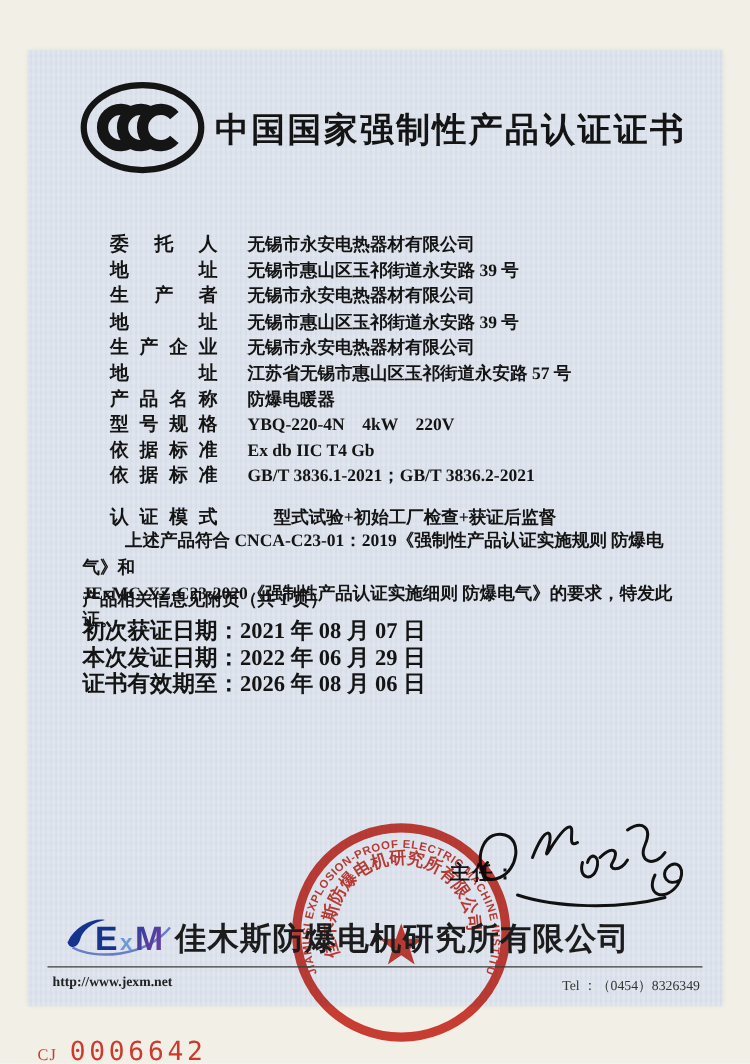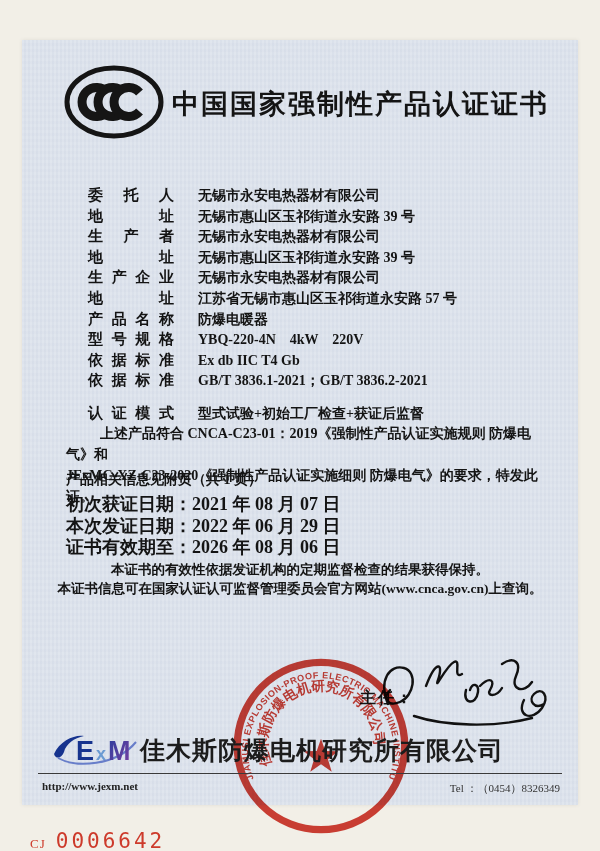--- a/index.html
+++ b/index.html
@@ -32,21 +32,21 @@
   }
   
   .fields{position:absolute;left:66px;top:146px;width:470px;}
   .row{display:flex;align-items:baseline;height:20.6px;}
   .flabel{
     display:inline-block;width:86px;
     text-align:justify;text-align-last:justify;
     font-weight:bold;font-size:15px;flex:0 0 86px;
   }
   .fvalue{margin-left:24px;font-size:14px;font-weight:bold;white-space:nowrap;}
-  .mode-row{margin-top:12px;}
+  .mode-row{margin-top:12px;gap:21px;}
   
   .statement{
     position:absolute;left:44px;top:383px;width:480px;
     font-size:14px;font-weight:bold;line-height:21px;
   }
   .statement .l1{text-indent:34px;}
   .attachment{position:absolute;left:44px;top:431px;font-size:14px;font-weight:bold;}
   .dates{position:absolute;left:44px;top:454px;font-size:18px;font-weight:bold;line-height:21.5px;}
   .validity{
     position:absolute;left:0;top:520px;width:556px;text-align:center;
@@ -147,24 +147,20 @@
   </div>
 
   <div class="attachment">产品相关信息见附页（共 1 页）</div>
 
   <div class="dates">
     <div>初次获证日期：2021 年 08 月 07 日</div>
     <div>本次发证日期：2022 年 06 月 29 日</div>
     <div>证书有效期至：2026 年 08 月 06 日</div>
   </div>
 
-  <div class="validity">
-    <div>本证书的有效性依据发证机构的定期监督检查的结果获得保持。</div>
-    <div>本证书信息可在国家认证认可监督管理委员会官方网站(www.cnca.gov.cn)上查询。</div>
-  </div>
 
   <div class="director">主任：</div>
   <span class="signature">
     <svg width="190" height="95" viewBox="0 0 190 95">
       <g fill="none" stroke="#111" stroke-width="2.4" stroke-linecap="round" stroke-linejoin="round">
         <path d="M14,58 C4,34 16,18 30,22 C44,26 40,50 26,56 C14,61 8,52 16,44"></path>
         <path d="M52,40 C62,14 70,16 64,34 C60,46 72,20 80,16 C88,12 78,34 88,28"></path>
         <path d="M92,44 C88,58 102,60 104,46 C105,38 98,36 96,44 M106,40 C116,30 122,34 116,44 C112,50 122,52 128,42"></path>
         <path d="M128,18 C140,10 148,16 142,30 C136,44 150,48 158,36"></path>
         <path d="M150,54 C142,70 158,76 168,62 C176,50 168,40 160,48 C154,54 160,64 170,58"></path>

